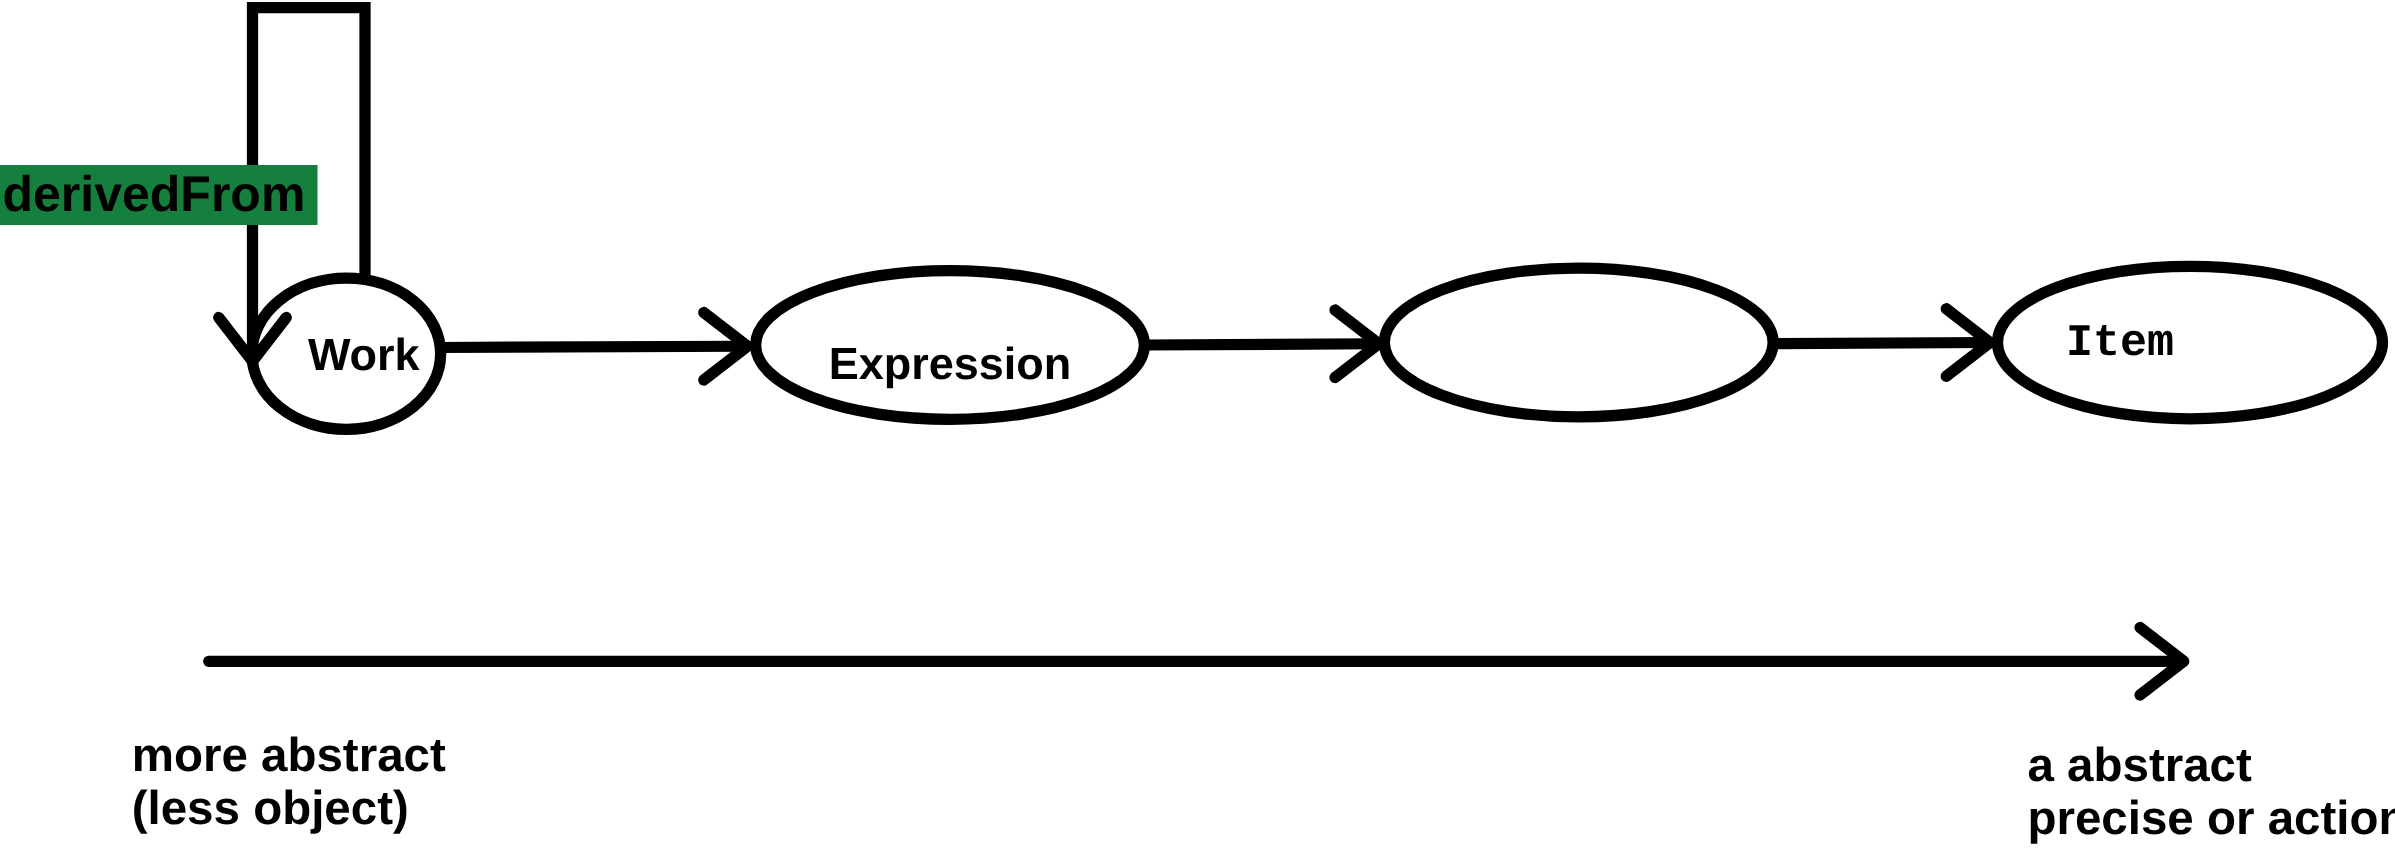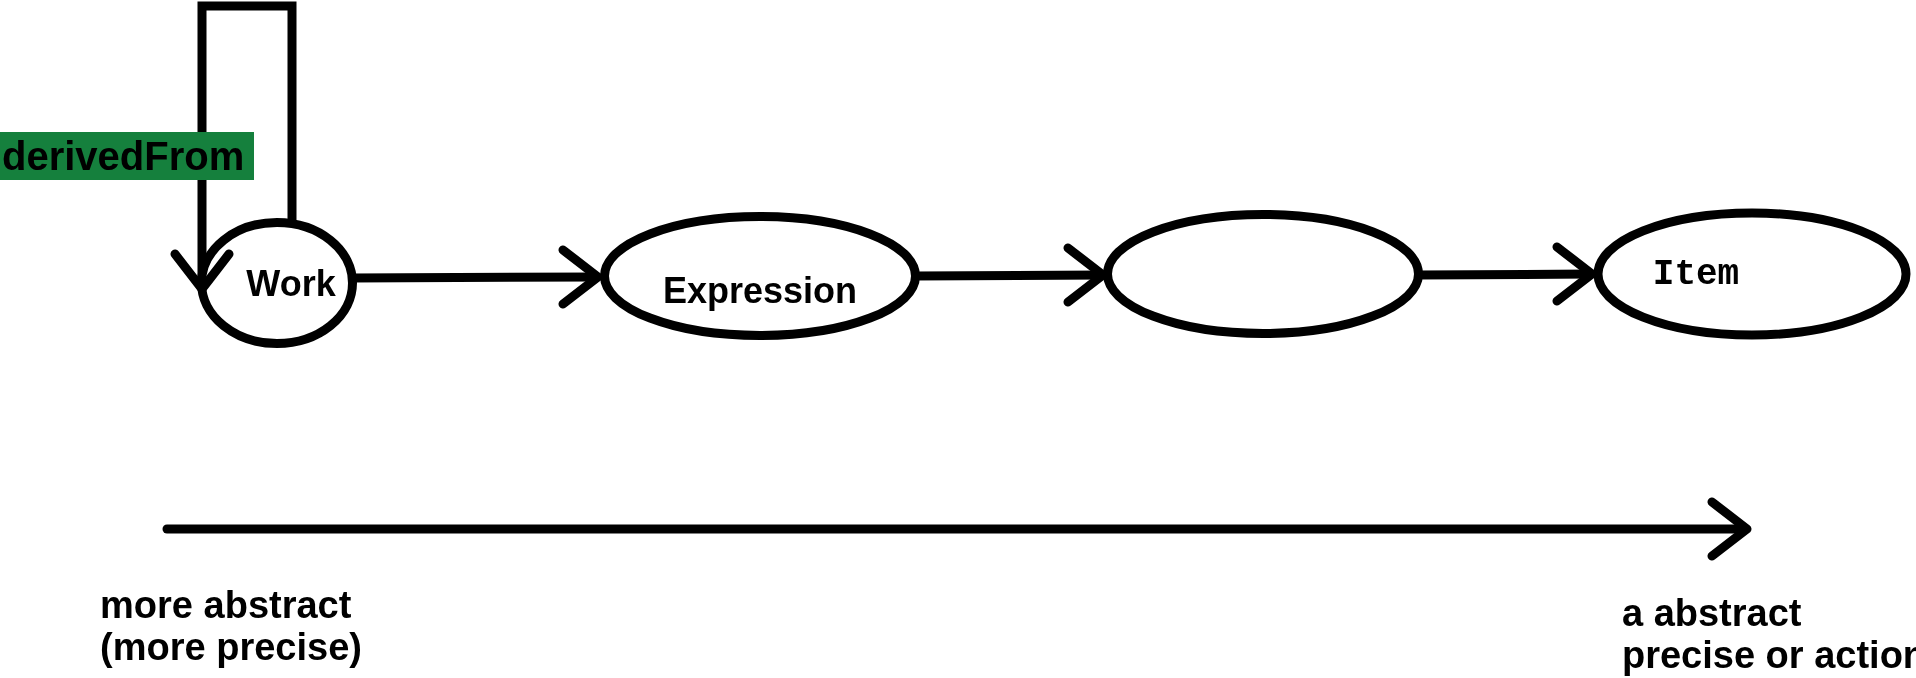--- a/index.html
+++ b/index.html
@@ -87,20 +87,20 @@
   </svg>
 
   <div class="label loop-label">derivedFrom</div>
 
   <div class="label node-label" style="left:291px; top:284px;">Work</div>
   <div class="label node-label" style="left:760px; top:277px;margin-top:14px;">Expression</div>
   <div class="label node-label" style="left:1696px; top:275px;font-family:Liberation Mono, monospace;">Item</div>
 
   <div class="label axis-label axis-label-left">
     <span>more abstract</span>
-    <span>(more precise)</span>
+    <span>(less object)</span>
   </div>
   <div class="label axis-label axis-label-right">
     <span>a abstract</span>
     <span>precise or action</span>
   </div>
 
 </div>
 
 </body></html>

